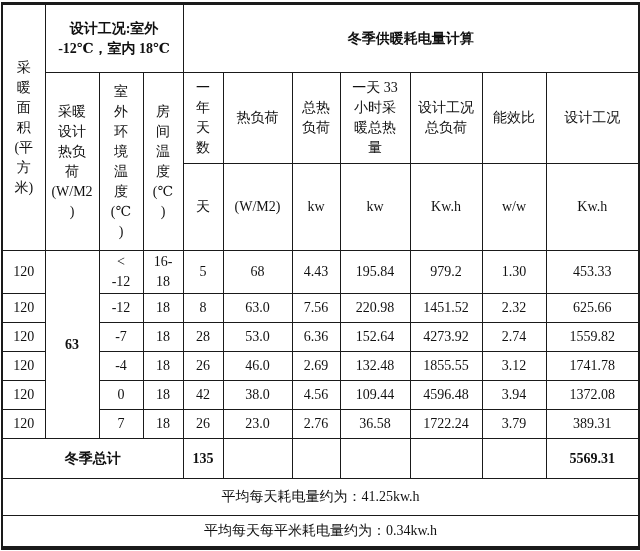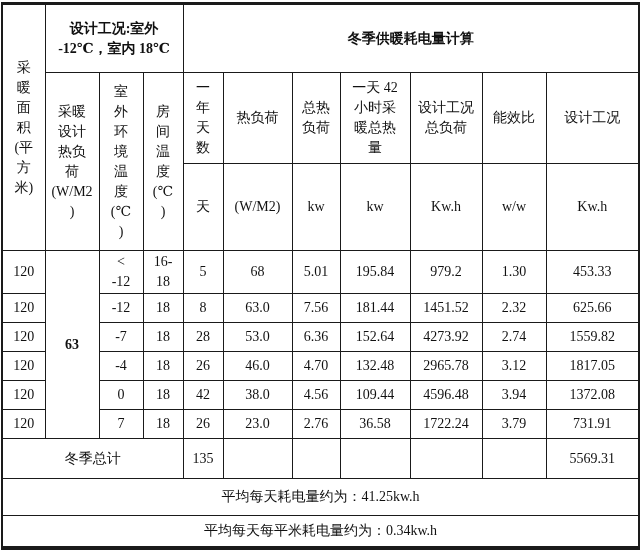--- a/index.html
+++ b/index.html
@@ -46,21 +46,21 @@
   td.vh-out  { line-height: 21px; }
   td.vh-room { line-height: 28px; }
   td.vh-days { line-height: 21px; }
   td.unit { font-size: 13px; }
   td.merged-load { font-weight: bold; font-size: 14px; }
   
   td.total-b {
     border-top: 3px solid #1a1a1a;
     border-bottom: 2px solid #1a1a1a;
   }
-  td.bold { font-weight: normal; }
+  td.bold { font-weight: bold; }
   td.total-label { font-size: 15px; }
   
   td.note { font-size: 14px; }
   td.nb { border-bottom: 2px solid #1a1a1a; }
 </style>
 </head>
 <body>
 
 <div class="sheet">
   <table class="calc">
@@ -113,21 +113,21 @@
 度
 (℃
 )</td>
       <td class="hdr vh-days">一
 年
 天
 数</td>
       <td class="hdr">热负荷</td>
       <td class="hdr">总热
 负荷</td>
-      <td class="hdr">一天 42
+      <td class="hdr">一天 33
 小时采
 暖总热
 量</td>
       <td class="hdr">设计工况
 总负荷</td>
       <td class="hdr">能效比</td>
       <td class="hdr">设计工况</td>
     </tr>
 
     <tr style="height:87px">
@@ -142,35 +142,35 @@
 
     <tr style="height:43px">
       <td>120</td>
       <td rowspan="6" class="merged-load">63</td>
       <td>&lt;
 -12</td>
       <td>16-
 18</td>
       <td>5</td>
       <td>68</td>
-      <td>5.01</td>
+      <td>4.43</td>
       <td>195.84</td>
       <td>979.2</td>
       <td>1.30</td>
       <td>453.33</td>
     </tr>
 
     <tr style="height:29px">
       <td>120</td>
       <td>-12</td>
       <td>18</td>
       <td>8</td>
       <td>63.0</td>
       <td>7.56</td>
-      <td>181.44</td>
+      <td>220.98</td>
       <td>1451.52</td>
       <td>2.32</td>
       <td>625.66</td>
     </tr>
 
     <tr style="height:29px">
       <td>120</td>
       <td>-7</td>
       <td>18</td>
       <td>28</td>
@@ -181,25 +181,25 @@
       <td>2.74</td>
       <td>1559.82</td>
     </tr>
 
     <tr style="height:29px">
       <td>120</td>
       <td>-4</td>
       <td>18</td>
       <td>26</td>
       <td>46.0</td>
-      <td>4.70</td>
+      <td>2.69</td>
       <td>132.48</td>
-      <td>2965.78</td>
+      <td>1855.55</td>
       <td>3.12</td>
-      <td>1817.05</td>
+      <td>1741.78</td>
     </tr>
 
     <tr style="height:29px">
       <td>120</td>
       <td>0</td>
       <td>18</td>
       <td>42</td>
       <td>38.0</td>
       <td>4.56</td>
       <td>109.44</td>
@@ -211,21 +211,21 @@
     <tr style="height:29px">
       <td>120</td>
       <td>7</td>
       <td>18</td>
       <td>26</td>
       <td>23.0</td>
       <td>2.76</td>
       <td>36.58</td>
       <td>1722.24</td>
       <td>3.79</td>
-      <td>731.91</td>
+      <td>389.31</td>
     </tr>
 
     <tr style="height:40px">
       <td colspan="4" class="bold total-b total-label">冬季总计</td>
       <td class="bold total-b">135</td>
       <td class="total-b"></td>
       <td class="total-b"></td>
       <td class="total-b"></td>
       <td class="total-b"></td>
       <td class="total-b"></td>

